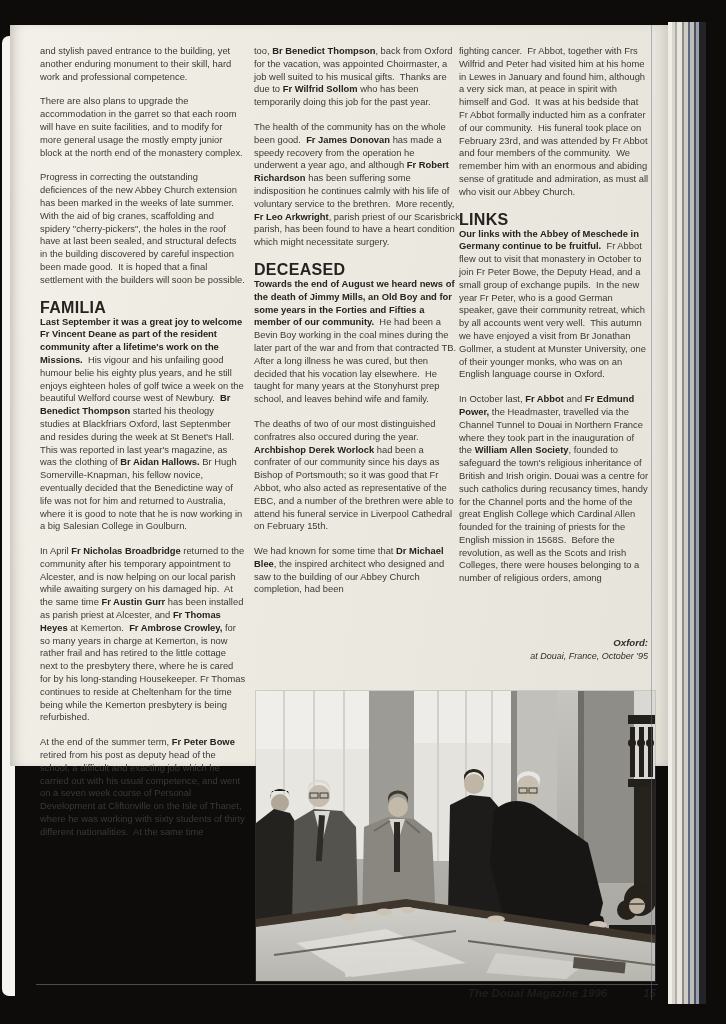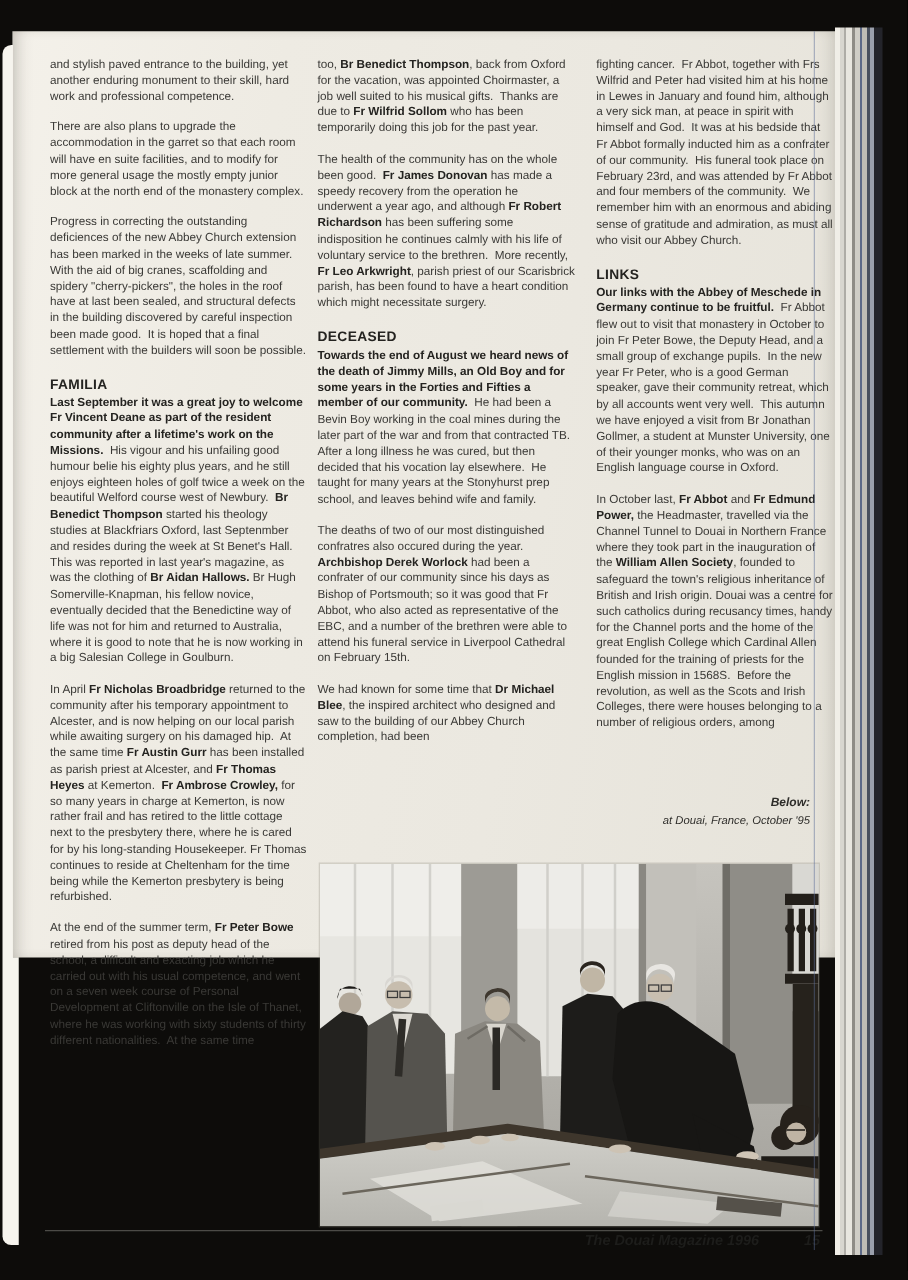--- a/index.html
+++ b/index.html
@@ -14,24 +14,24 @@
         background:linear-gradient(90deg,
           #f0eee7 0 4px,#d8d6cf 4px 7px,#aeaca6 7px 9px,#e8e6df 9px 14px,
           #8e8c86 14px 16px,#cfcdc6 16px 20px,#5d6a88 20px 22px,#bfbdb6 22px 26px,
           #49505e 26px 28px,#9aa0ac 28px 31px,#23242a 31px 38px);}
   .edge-line{position:absolute;left:651px;top:25px;width:1px;height:975px;background:rgba(90,108,150,.45);}
 
   .col{position:absolute;top:20px;font-size:9.4px;line-height:12.8px;color:#3a3936;
        text-align:left;white-space:pre-wrap;}
   .col-1{left:30px;width:206px;}
   .col-2{left:244px;width:206px;}
-  .col-3{left:467px;width:190px;}
+  .col-3{left:449px;width:190px;}
   .para{margin:0 0 12px 0;}
   .b{font-weight:bold;color:#242320;text-align:right;}
-  .heading{font-weight:bold;font-size:11px;line-height:14px;letter-spacing:.3px;
+  .heading{font-weight:bold;font-size:16px;line-height:14px;letter-spacing:.3px;
        color:#242320;margin:14px 0 1px 0;}
 
   .caption{position:absolute;right:20px;top:612px;width:240px;text-align:right;
        font-style:italic;font-size:9px;line-height:12.6px;color:#2e2d2a;}
   .caption .label{font-weight:bold;font-size:9.6px;}
 
   .photo{position:absolute;left:246px;top:666px;width:399px;height:290px;
        box-shadow:0 0 0 1px rgba(120,115,105,.25);}
 
   .rule{position:absolute;left:26px;top:959px;width:622px;height:1px;background:#4c4b47;}
@@ -44,21 +44,21 @@
 <div class="scan">
   <div class="page-under"></div>
 
   <div class="page">
 
     <div class="col col-1"><p class="para"><span>and stylish paved entrance to the building, yet another enduring monument to their skill, hard work and professional competence.</span></p><p class="para"><span>There are also plans to upgrade the accommodation in the garret so that each room will have en suite facilities, and to modify for more general usage the mostly empty junior block at the north end of the monastery complex.</span></p><p class="para"><span>Progress in correcting the outstanding deficiences of the new Abbey Church extension has been marked in the weeks of late summer.  With the aid of big cranes, scaffolding and spidery "cherry-pickers", the holes in the roof have at last been sealed, and structural defects in the building discovered by careful inspection been made good.  It is hoped that a final settlement with the builders will soon be possible.</span></p><div class="heading">FAMILIA</div><p class="para"><span class="b">Last September it was a great joy to welcome Fr Vincent Deane as part of the resident community after a lifetime's work on the Missions.</span><span>  His vigour and his unfailing good humour belie his eighty plus years, and he still enjoys eighteen holes of golf twice a week on the beautiful Welford course west of Newbury.  </span><span class="b">Br Benedict Thompson</span><span> started his theology studies at Blackfriars Oxford, last Septenmber and resides during the week at St Benet's Hall.  This was reported in last year's magazine, as was the clothing of </span><span class="b">Br Aidan Hallows.</span><span> Br Hugh Somerville-Knapman, his fellow novice,  eventually decided that the Benedictine way of life was not for him and returned to Australia, where it is good to note that he is now working in a big Salesian College in Goulburn.</span></p><p class="para"><span>In April </span><span class="b">Fr Nicholas Broadbridge</span><span> returned to the community after his temporary appointment to Alcester, and is now helping on our local parish while awaiting surgery on his damaged hip.  At the same time </span><span class="b">Fr Austin Gurr</span><span> has been installed as parish priest at Alcester, and </span><span class="b">Fr Thomas Heyes</span><span> at Kemerton.  </span><span class="b">Fr Ambrose Crowley,</span><span> for so many years in charge at Kemerton, is now rather frail and has retired to the little cottage next to the presbytery there, where he is cared for by his long-standing Housekeeper. Fr Thomas continues to reside at Cheltenham for the time being while the Kemerton presbytery is being refurbished.</span></p><p class="para"><span>At the end of the summer term, </span><span class="b">Fr Peter Bowe</span><span> retired from his post as deputy head of the school, a difficult and exacting job which he carried out with his usual competence, and went on a seven week course of Personal Development at Cliftonville on the Isle of Thanet, where he was working with sixty students of thirty different nationalities.  At the same time</span></p></div>
     <div class="col col-2"><p class="para"><span>too, </span><span class="b">Br Benedict Thompson</span><span>, back from Oxford for the vacation, was appointed Choirmaster, a job well suited to his musical gifts.  Thanks are due to </span><span class="b">Fr Wilfrid Sollom</span><span> who has been temporarily doing this job for the past year.</span></p><p class="para"><span>The health of the community has on the whole been good.  </span><span class="b">Fr James Donovan</span><span> has made a speedy recovery from the operation he underwent a year ago, and although </span><span class="b">Fr Robert Richardson</span><span> has been suffering some indisposition he continues calmly with his life of voluntary service to the brethren.  More recently, </span><span class="b">Fr Leo Arkwright</span><span>, parish priest of our Scarisbrick parish, has been found to have a heart condition which might necessitate surgery.</span></p><div class="heading">DECEASED</div><p class="para"><span class="b">Towards the end of August we heard news of the death of Jimmy Mills, an Old Boy and for some years in the Forties and Fifties a member of our community.</span><span>  He had been a Bevin Boy working in the coal mines during the later part of the war and from that contracted TB.  After a long illness he was cured, but then decided that his vocation lay elsewhere.  He taught for many years at the Stonyhurst prep school, and leaves behind wife and family.</span></p><p class="para"><span>The deaths of two of our most distinguished confratres also occured during the year.  </span><span class="b">Archbishop Derek Worlock</span><span> had been a confrater of our community since his days as Bishop of Portsmouth; so it was good that Fr Abbot, who also acted as representative of the EBC, and a number of the brethren were able to attend his funeral service in Liverpool Cathedral on February 15th.</span></p><p class="para"><span>We had known for some time that </span><span class="b">Dr Michael Blee</span><span>, the inspired architect who designed and saw to the building of our Abbey Church completion, had been</span></p></div>
     <div class="col col-3"><p class="para"><span>fighting cancer.  Fr Abbot, together with Frs Wilfrid and Peter had visited him at his home in Lewes in January and found him, although a very sick man, at peace in spirit with himself and God.  It was at his bedside that Fr Abbot formally inducted him as a confrater of our community.  His funeral took place on February 23rd, and was attended by Fr Abbot and four members of the community.  We remember him with an enormous and abiding sense of gratitude and admiration, as must all who visit our Abbey Church.</span></p><div class="heading">LINKS</div><p class="para"><span class="b">Our links with the Abbey of Meschede in Germany continue to be fruitful.</span><span>  Fr Abbot flew out to visit that monastery in October to join Fr Peter Bowe, the Deputy Head, and a small group of exchange pupils.  In the new year Fr Peter, who is a good German speaker, gave their community retreat, which by all accounts went very well.  This autumn we have enjoyed a visit from Br Jonathan Gollmer, a student at Munster University, one of their younger monks, who was on an English language course in Oxford.</span></p><p class="para"><span>In October last, </span><span class="b">Fr Abbot</span><span> and </span><span class="b">Fr Edmund Power,</span><span> the Headmaster, travelled via the Channel Tunnel to Douai in Northern France where they took part in the inauguration of the </span><span class="b">William Allen Society</span><span>, founded to safeguard the town's religious inheritance of British and Irish origin. Douai was a centre for such catholics during recusancy times, handy for the Channel ports and the home of the great English College which Cardinal Allen founded for the training of priests for the English mission in 1568S.  Before the revolution, as well as the Scots and Irish Colleges, there were houses belonging to a number of religious orders, among</span></p></div>
 
     <div class="caption">
-      <div class="label">Below:</div>
+      <div class="label">Oxford:</div>
       <div>
           <div class="cap-line">at Douai, France, October '95</div>
         </div>
     </div>
 
     <svg class="photo" viewBox="0 0 399 290" preserveAspectRatio="none" role="img" aria-label="Black and white photograph: five men in suits and dark clerical dress stand behind a glass display case in front of tall bright windows; a dark wooden balustrade is in the upper right and a dark-haired woman with glasses looks on at the lower right.">
       <defs>
         <linearGradient id="wallGrad" x1="0" y1="0" x2="0" y2="1">
           <stop offset="0" stop-color="#c6c4be"></stop>
             <stop offset="1" stop-color="#a3a19b"></stop>

